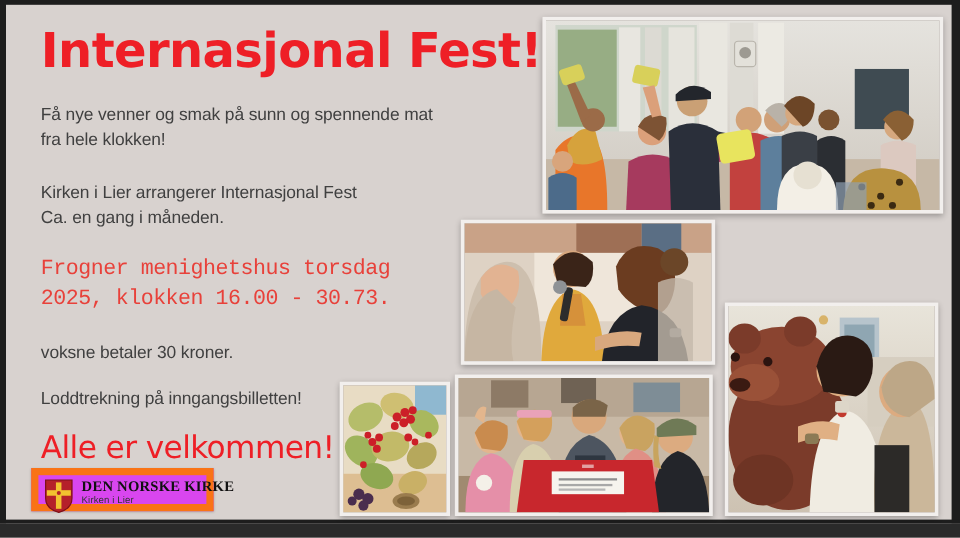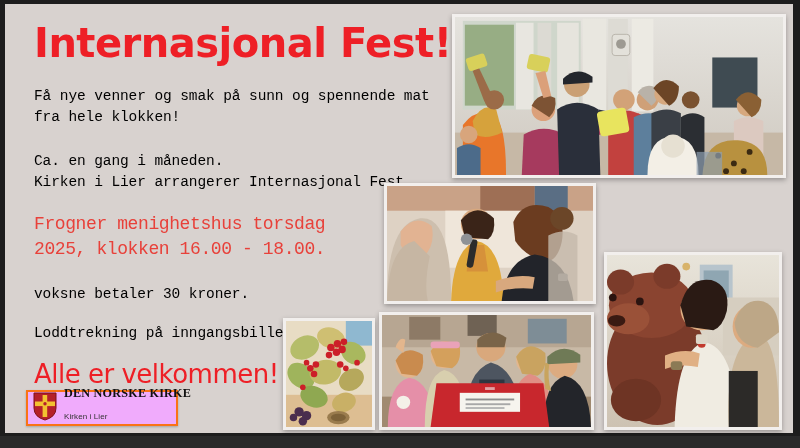--- a/index.html
+++ b/index.html
@@ -30,23 +30,23 @@
   .title {
     font-family:"DejaVu Sans", sans-serif;
     font-size:40px;
     font-weight:700;
     color:#ee1f26;
     letter-spacing:-0.5px;
     line-height:1.05;
     white-space:nowrap;
   }
   .para {
-    font-family:Liberation Mono, monospace;
+    font-family:Liberation Sans, sans-serif;
     font-size:14.5px;
-    color:#000000;
+    color:#404040;
     line-height:1.42;
     letter-spacing:-0.1px;
   }
   .p1 { margin-top:22px; }
   .p2 { margin-top:24px; }
   .bigred {
     margin-top:20px;
     font-family:Liberation Mono, monospace;
     font-size:18px;
     color:#e8413a;
@@ -63,37 +63,37 @@
     color:#ee1f26;
     letter-spacing:-0.5px;
     white-space:nowrap;
   }
 
   
   .logo-box {
     position:absolute;
     left:26px; bottom:10px;
     width:152px; height:36px;
-    background:#f0abfc;
-    border:2px solid #f97316;
-    display:flex; align-items:flex-end;
+    background:#d946ef;
+    border:6px solid #f97316;
+    display:flex; align-items:flex-start;
     padding:3px 5px;
     box-shadow:0 1px 2px rgba(0,0,0,.22);
   }
   .crest { width:24px; height:29px; flex:0 0 24px; margin-right:7px; }
   .logo-text { display:flex; flex-direction:column; justify-content:center; }
   .logo-main {
     font-family:"Liberation Serif", serif;
     font-size:12.2px; font-weight:700;
     color:#111; letter-spacing:.2px; line-height:1.1;
     white-space:nowrap;
   }
   .logo-sub {
     font-family:"Liberation Sans", sans-serif;
-    font-size:8px; color:#333; margin-top:12px;
+    font-size:8px; color:#333; margin-top:0;
     letter-spacing:.1px; white-space:nowrap;
   }
 
   
   .photo {
     position:absolute;
     overflow:hidden;
     border:3px solid #f2efed;
     box-shadow:0 2px 5px rgba(0,0,0,.30);
     background:#b9b2ad;
@@ -119,27 +119,27 @@
   <div class="text-col">
 
     <div class="title">Internasjonal Fest!</div>
 
     <div class="para p1">
       <div>Få nye venner og smak på sunn og spennende mat</div>
       <div>fra hele klokken!</div>
     </div>
 
     <div class="para p2">
+      <div>Kirken i Lier arrangerer Internasjonal Fest</div>
       <div>Ca. en gang i måneden.</div>
-      <div>Kirken i Lier arrangerer Internasjonal Fest</div>
     </div>
 
     <div class="bigred">
       <div>Frogner menighetshus torsdag</div>
-      <div>2025, klokken 16.00 - 18.00.</div>
+      <div>2025, klokken 16.00 - 30.73.</div>
     </div>
 
     <div class="para p3">
       <div>voksne betaler 30 kroner.</div>
     </div>
 
     <div class="para p4">Loddtrekning på inngangsbilletten!</div>
 
     <div class="welcome">Alle er velkommen!</div>
   </div>

